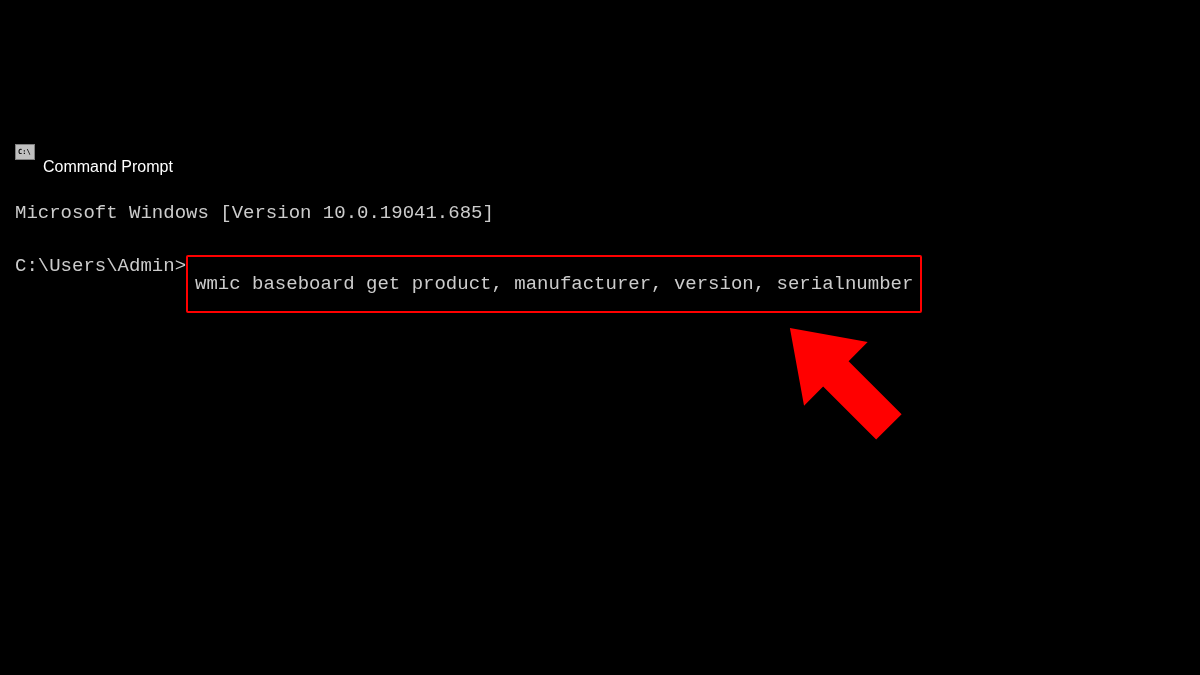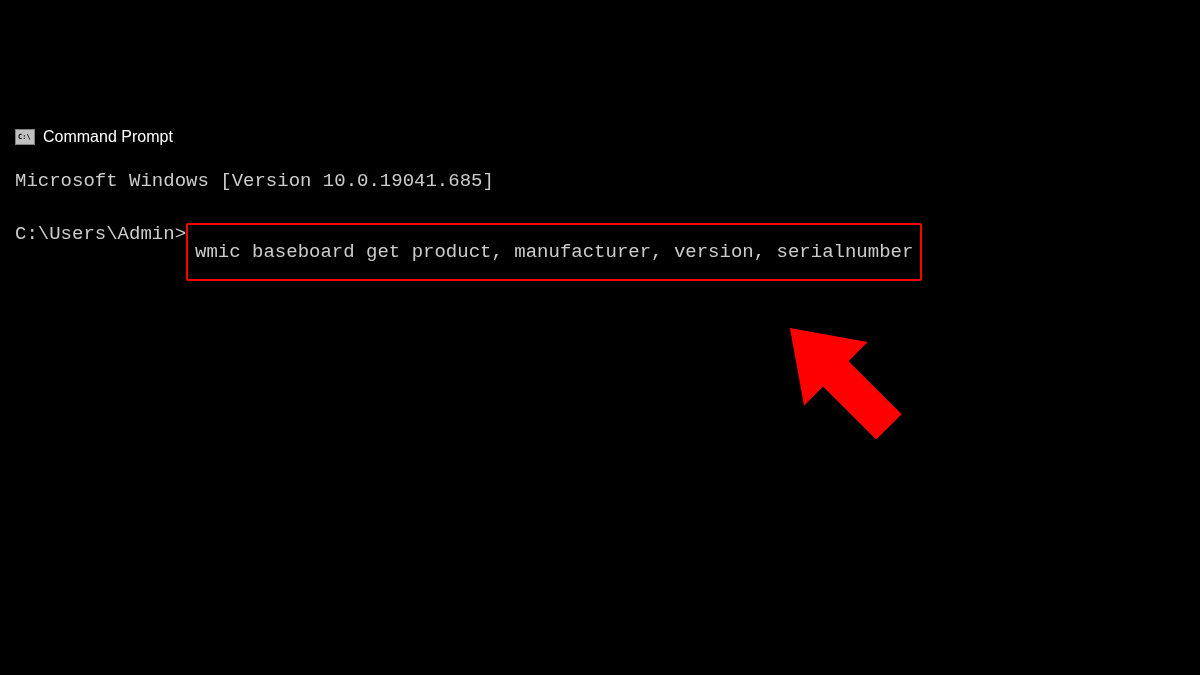--- a/index.html
+++ b/index.html
@@ -40,33 +40,35 @@
       font-size: 7px;
       font-family: Consolas, monospace;
       font-weight: bold;
       line-height: 1;
     }
     .title-text {
       color: #ffffff;
       font-family: 'Segoe UI', Tahoma, sans-serif;
       font-size: 16px;
       font-weight: 400;
+      margin-top: 30px;
     }
     .terminal-area {
       position: absolute;
       top: 168px;
       left: 15px;
       right: 15px;
     }
     .terminal-line {
       color: #cccccc;
       font-size: 19px;
       font-family: Consolas, 'Courier New', monospace;
       line-height: 1.45;
       white-space: pre;
+      margin-top: 32px;
     }
     .blank-line {
       height: 27px;
     }
     .prompt-row {
       display: flex;
       align-items: flex-start;
     }
     .prompt-text {
       color: #cccccc;

